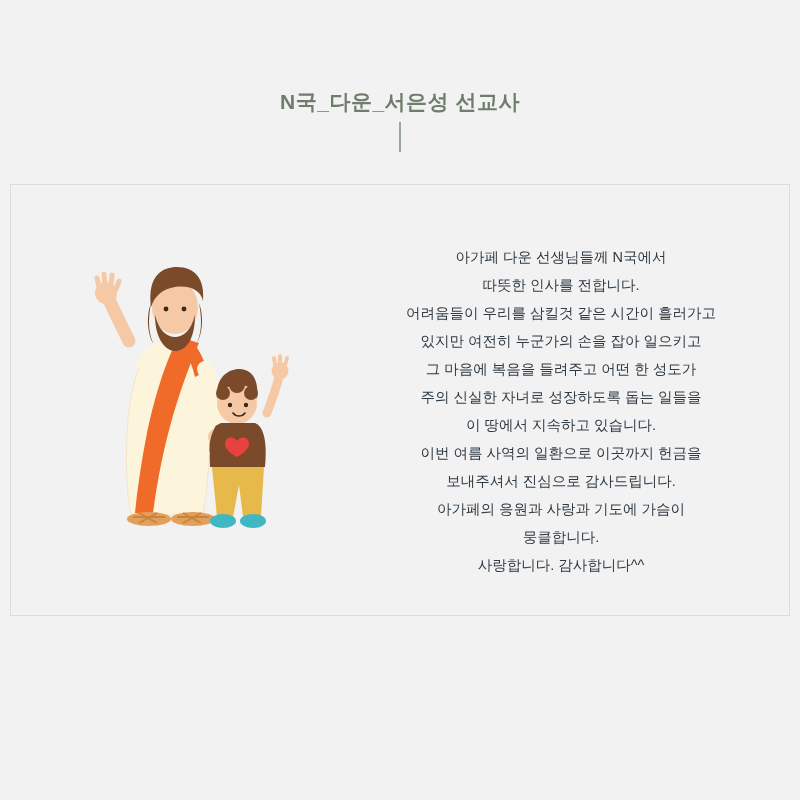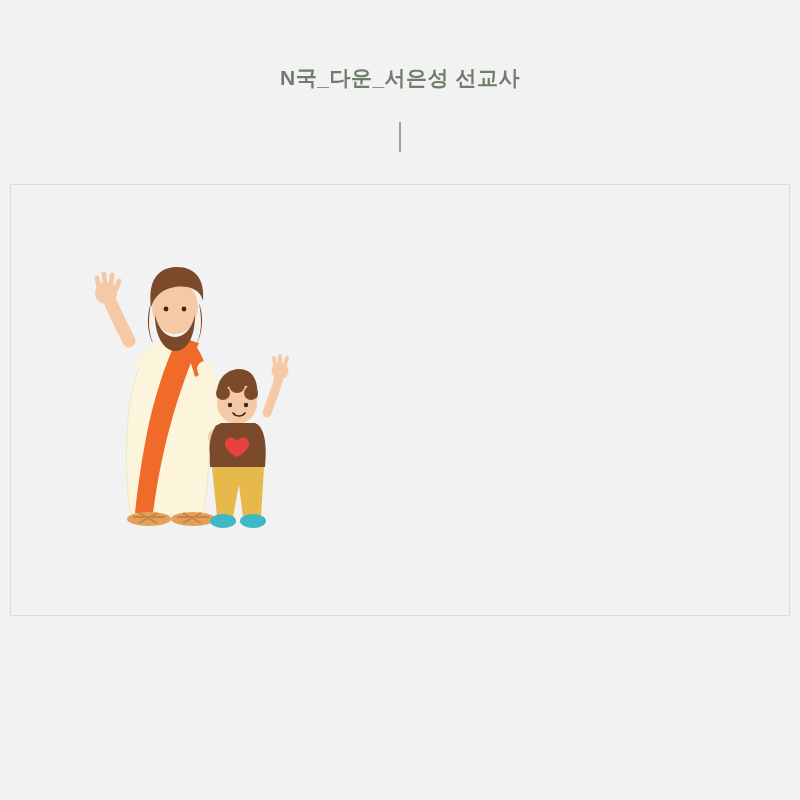--- a/index.html
+++ b/index.html
@@ -15,21 +15,21 @@
     overflow: hidden;
   }
   .page {
     position: relative;
     width: 800px;
     height: 800px;
     box-sizing: border-box;
   }
   .title {
     position: absolute;
-    top: 64px;
+    top: 88px;
     left: 0;
     width: 800px;
     text-align: center;
     font-size: 21px;
     font-weight: bold;
     color: #6f7e6a;
     letter-spacing: 0.5px;
   }
   .title-rule {
     position: absolute;
@@ -143,15 +143,27 @@
 
         <path d="M148 184 C142 196 142 204 144 210" stroke="#7a4a2a" stroke-width="9" stroke-linecap="round" fill="none"></path>
 
         <path d="M141 222 L193 222 L190 272 L172 272 L168 240 L162 272 L146 272 Z" fill="#e7b94a"></path>
 
         <ellipse cx="152" cy="276" rx="13" ry="7" fill="#3fb8c4"></ellipse>
         <ellipse cx="182" cy="276" rx="13" ry="7" fill="#3fb8c4"></ellipse>
       </svg>
     </div>
 
+    <div class="body-text">아가페 다운 선생님들께 N국에서
+따뜻한 인사를 전합니다.
+어려움들이 우리를 삼킬것 같은 시간이 흘러가고
+있지만 여전히 누군가의 손을 잡아 일으키고
+그 마음에 복음을 들려주고 어떤 한 성도가
+주의 신실한 자녀로 성장하도록 돕는 일들을
+이 땅에서 지속하고 있습니다.
+이번 여름 사역의 일환으로 이곳까지 헌금을
+보내주셔서 진심으로 감사드립니다.
+아가페의 응원과 사랑과 기도에 가슴이
+뭉클합니다.
+사랑합니다. 감사합니다^^</div>
 
   </div>
 </div>
 
 </body></html>

